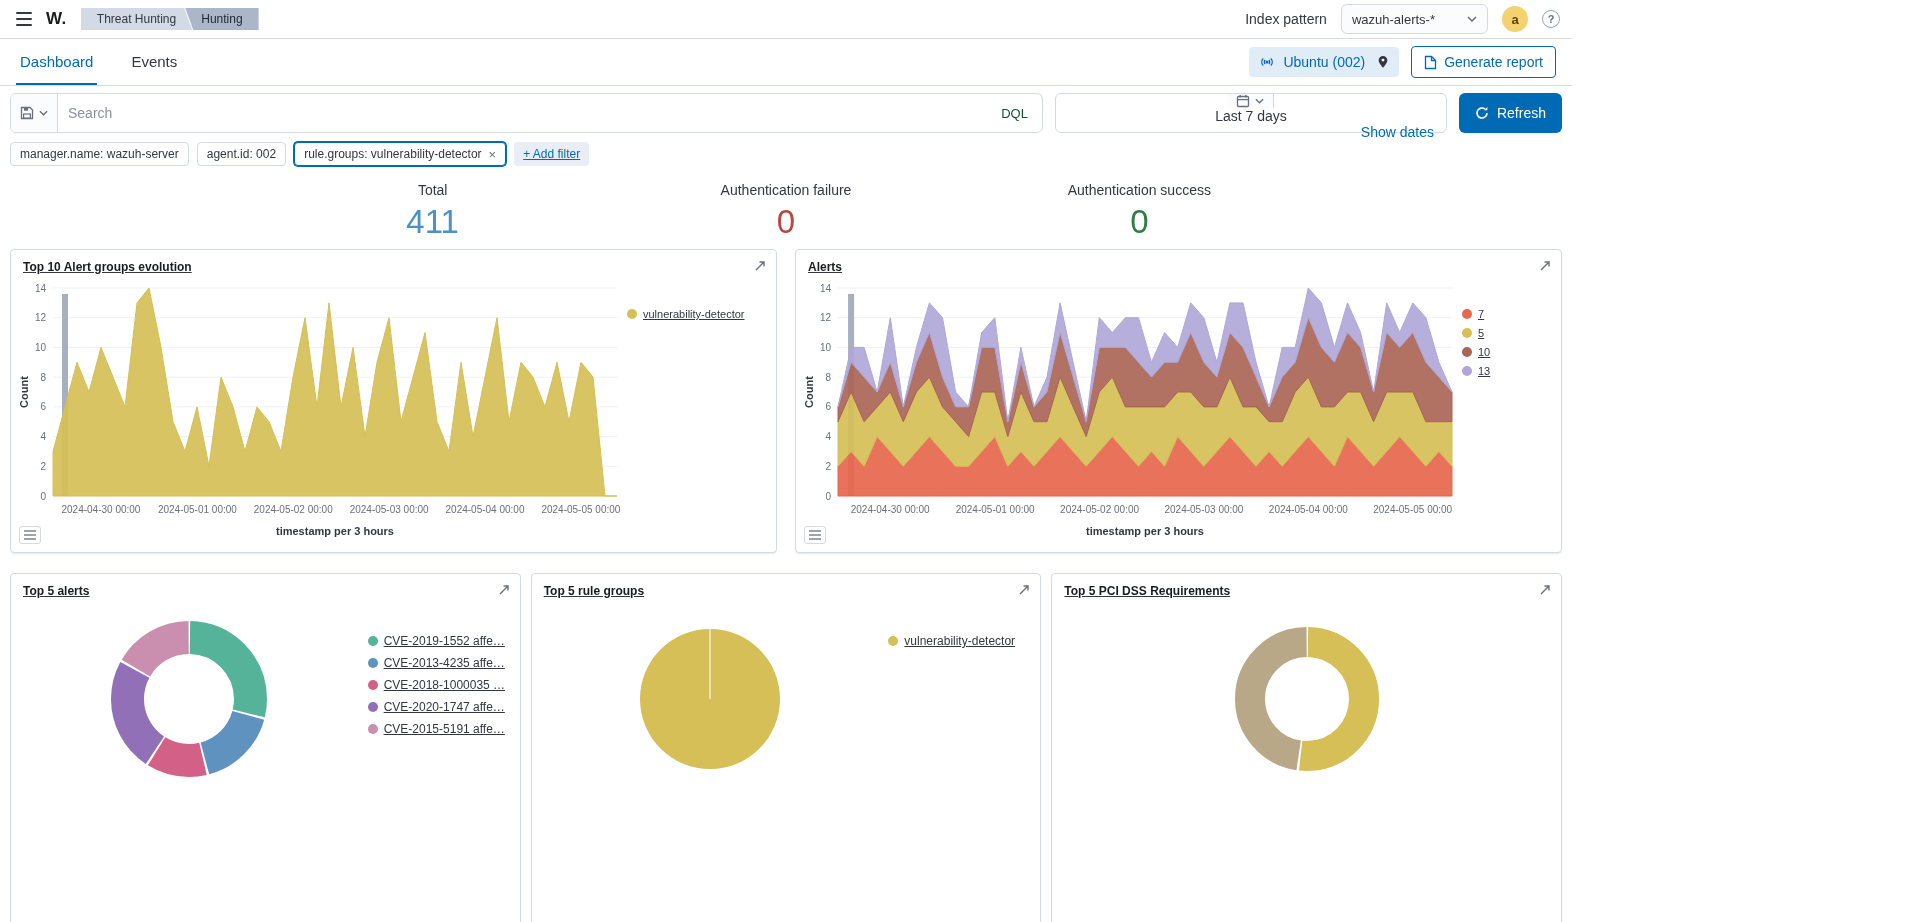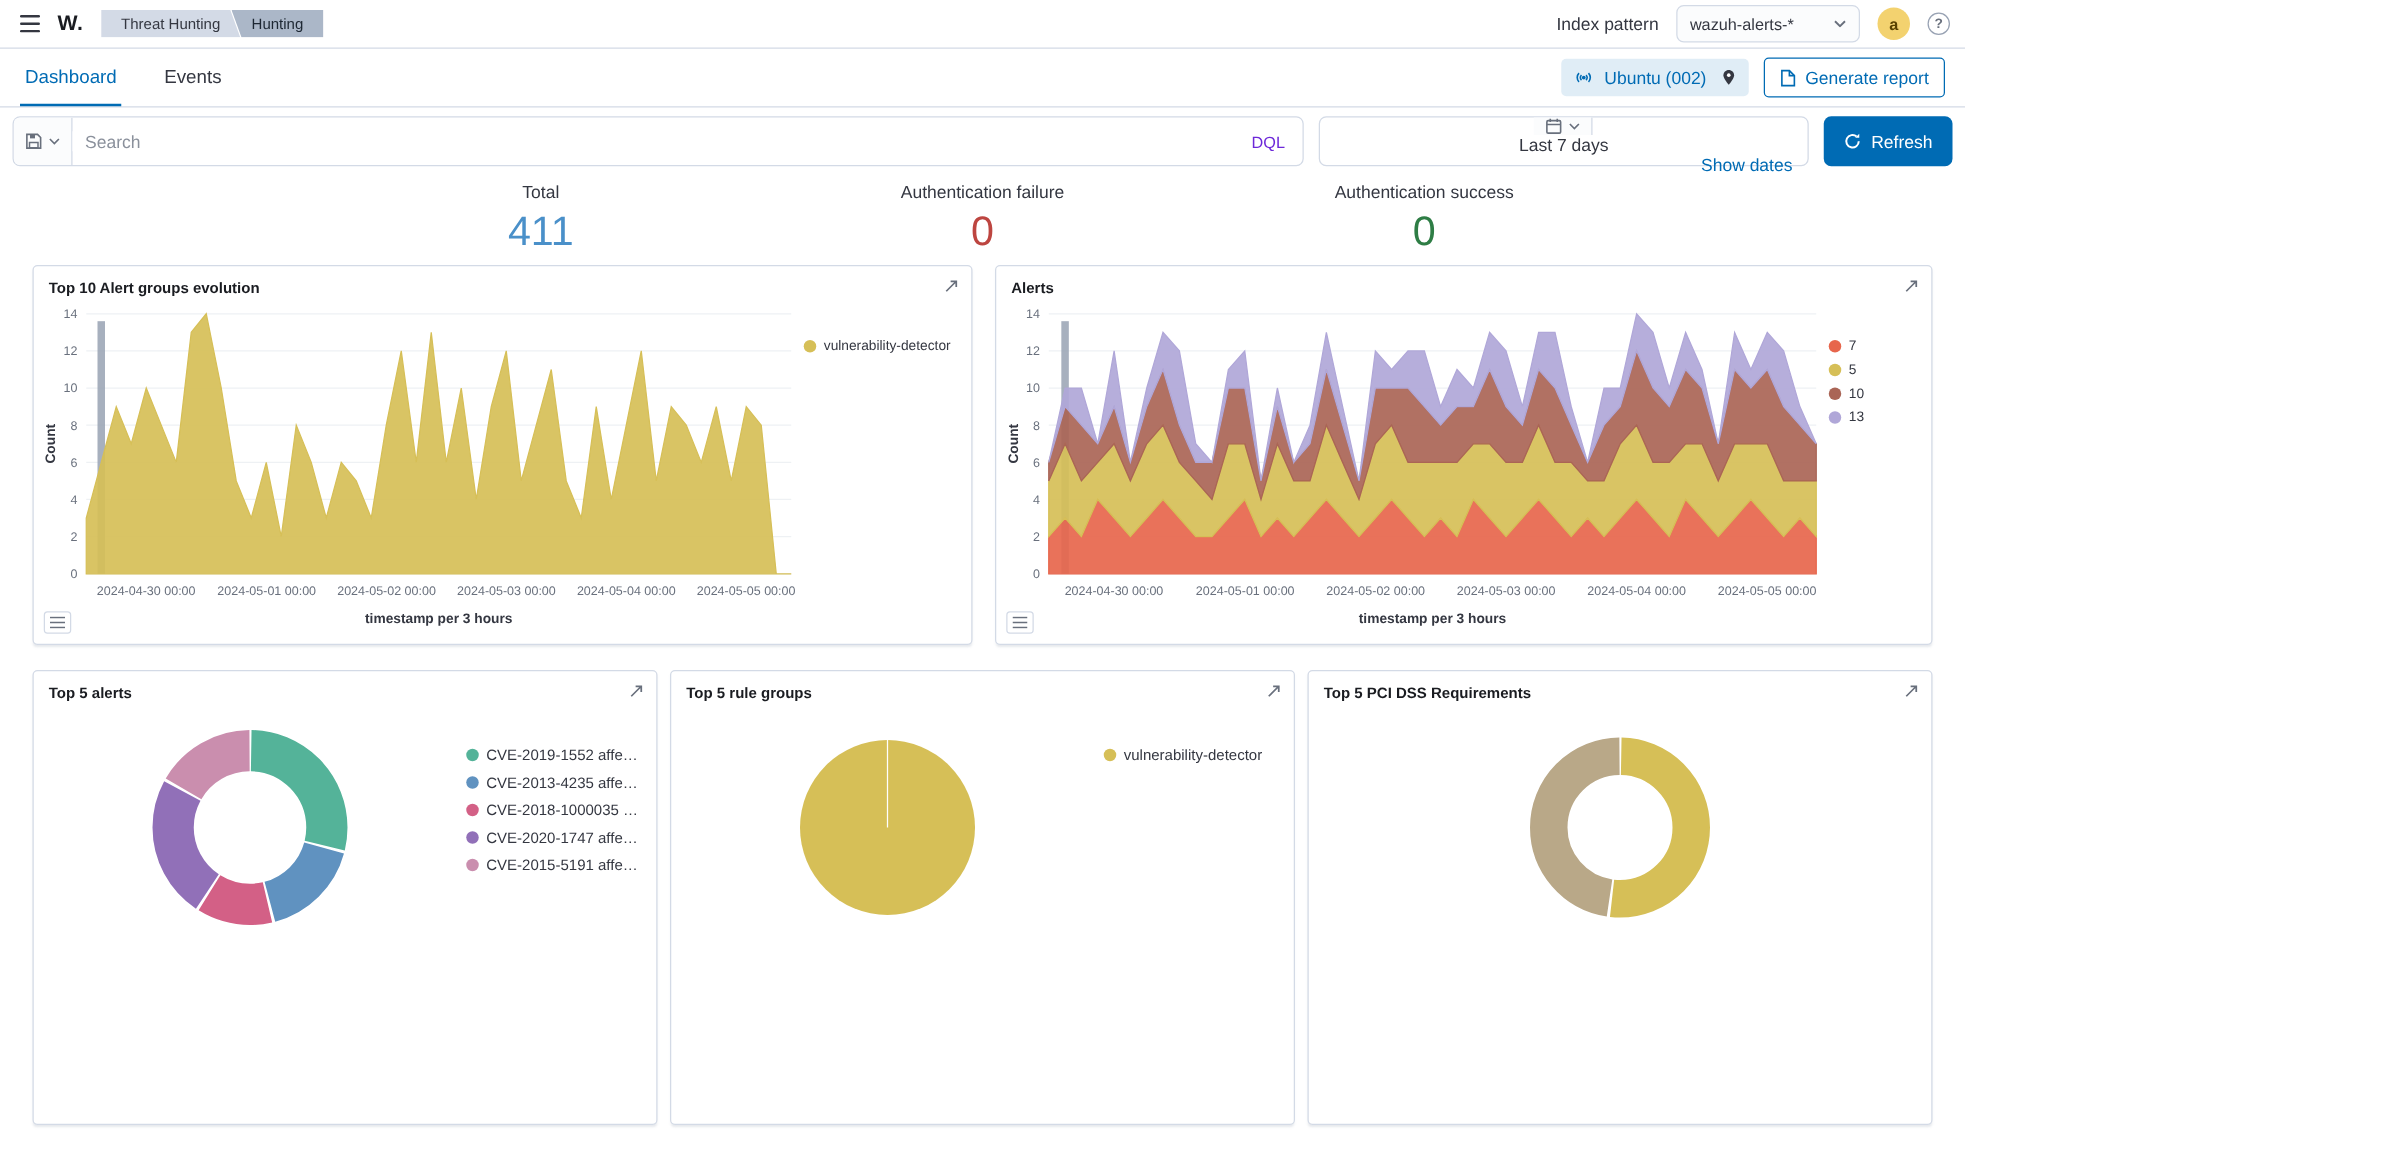--- a/index.html
+++ b/index.html
@@ -28,42 +28,42 @@
   .agent-pill { display:flex; align-items:center; gap:8px; background:rgba(0,107,180,.12); color:#006BB4; border-radius:4px; height:30px; padding:0 10px; font-size:14px; cursor:pointer; }
   .pin-btn { background:none; border:none; padding:0 0 0 4px; cursor:pointer; display:flex; }
   .report-btn { display:flex; align-items:center; gap:7px; border:1px solid #006BB4; border-radius:4px; height:32px; padding:0 12px; color:#006BB4; background:#fff; font-size:14px; cursor:pointer; }
 
   
   .searchrow { display:flex; gap:12px; padding:7px 10px 6px; align-items:flex-end; }
   .searchbox { flex:1; display:flex; align-items:center; height:40px; border:1px solid #d3dae6; border-radius:6px; background:#fff; overflow:hidden; }
   .sq-btn { display:flex; align-items:center; gap:5px; padding:0 9px; height:100%; border:none; border-right:1px solid #d3dae6; background:#fbfcfd; cursor:pointer; }
   .searchbox input { flex:1; border:none; outline:none; font-size:14px; padding:0 10px; color:#343741; font-family:inherit; }
   .searchbox input::placeholder { color:#8b919c; }
-  .dql-btn { border:none; background:none; color:#6d28d9; font-size:13px; padding:0 14px; cursor:pointer; }
+  .dql-btn { border:none; background:none; color:#14532d; font-size:13px; padding:0 14px; cursor:pointer; }
   .dategroup { display:flex; align-items:center; height:40px; border:1px solid #d3dae6; border-radius:6px; background:#fff; width:392px;flex-direction:column; }
   .cal-btn { display:flex; align-items:center; gap:5px; padding:0 9px; height:100%; border:none; border-right:1px solid #d3dae6; background:#fbfcfd; cursor:pointer; }
   .timerange { font-size:14px; color:#343741; padding:0 12px; cursor:pointer; }
   .showdates { margin-left:auto; border:none; background:none; color:#006BB4; font-size:14px; padding:0 12px; cursor:pointer; }
   .refresh-btn { height:40px; background:#006BB4; color:#fff; border:none; border-radius:6px; display:flex; gap:8px; align-items:center; padding:0 16px; font-size:14px; cursor:pointer; }
 
   
   .filterrow { display:flex; gap:8px; padding:3px 10px 10px; align-items:center; }
   .pill { border:1px solid #d3dae6; border-radius:4px; padding:4px 9px; font-size:12px; background:#fff; color:#343741; display:flex; gap:7px; align-items:center; cursor:pointer; white-space:nowrap; }
   .pill.selected { border-color:#006BB4; box-shadow:0 0 0 1px #006BB4; }
   .pill .x { color:#69707d; font-size:13px; line-height:1; cursor:pointer; }
   .addfilter { font-size:12px; color:#006BB4; background:#e9eef6; border:none; border-radius:4px; padding:5px 9px; text-decoration:underline; cursor:pointer; }
 
   
   .stats { width:1060px; margin:6px auto 2px; display:flex; }
   .stat { flex:1; text-align:center; }
   .stat .lbl { font-size:14px; color:#343741; }
   .stat .val { font-size:33px; font-weight:400; margin-top:5px; line-height:1.15; }
 
   
-  .row { display:flex; margin:8px 26px 0; }
+  .row { display:flex; margin:8px 10px 0;text-decoration:underline; }
   .row.charts { gap:18px; }
   .row.pies { gap:10px; margin-top:20px; }
   .panel { position:relative; border:1px solid #d3dae6; border-radius:4px; background:#fff; box-shadow:0 2px 2px -1px rgba(152,162,179,.25); flex:1; }
   .panel-title { font-size:12px; font-weight:700; color:#1a1c21; padding:10px 12px 0; }
   .expand-btn { position:absolute; top:8px; right:8px; background:none; border:none; color:#69707d; cursor:pointer; padding:2px; }
   .chart-panel { height:304px; }
   .pie-panel { height:364px; }
 
   .chart-wrap { display:flex; padding:2px 6px 0 6px; }
   .legend { display:flex; flex-direction:column; gap:7px; padding-top:32px; font-size:11px; color:#343741; min-width:128px; }
@@ -176,20 +176,29 @@
     </div>
     <button class="refresh-btn">
       <svg width="14" height="14" viewBox="0 0 14 14">
           <path d="M12 7a5 5 0 1 1-1.7-3.75" fill="none" stroke="#fff" stroke-width="1.6"></path>
           <path d="M12.4 1v3.2H9.2z" fill="#fff"></path>
         </svg>
       <span>Refresh</span>
     </button>
   </div>
 
+  <div class="filterrow">
+    <div class="pill">manager.name: wazuh-server</div>
+    <div class="pill">agent.id: 002</div>
+    <div class="pill selected">
+      <span>rule.groups: vulnerability-detector</span>
+      <span class="x">×</span>
+    </div>
+    <button class="addfilter">+ Add filter</button>
+  </div>
 
   <div class="stats">
     <div class="stat">
       <div class="lbl">Total</div>
       <div class="val" style="color: rgb(74, 144, 201);">411</div>
     </div>
     <div class="stat">
       <div class="lbl">Authentication failure</div>
       <div class="val" style="color: rgb(189, 69, 64);">0</div>
     </div>

